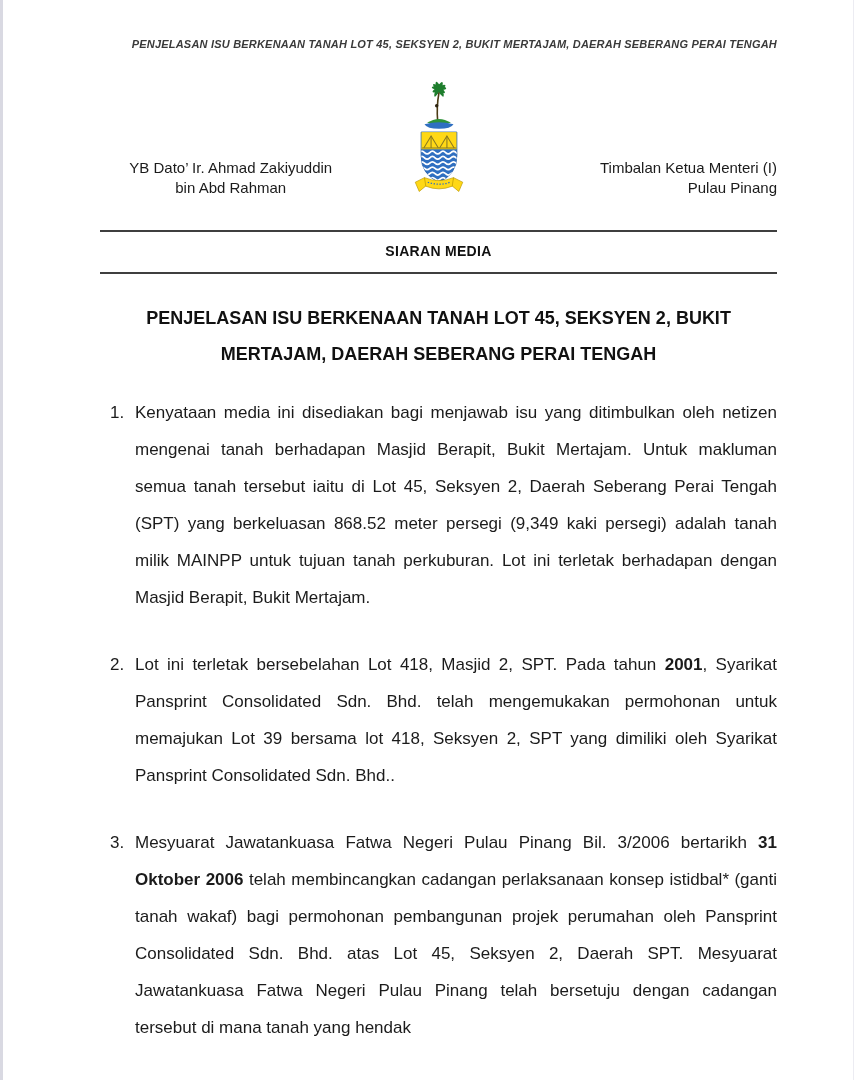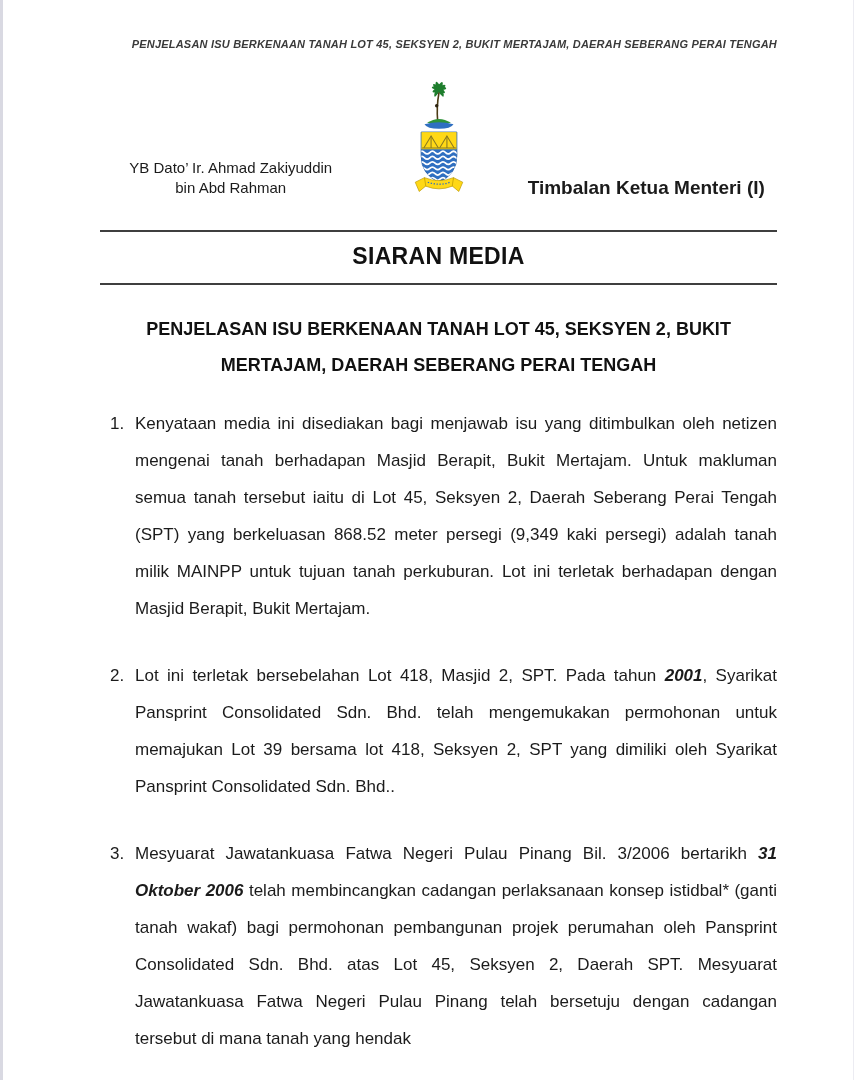--- a/index.html
+++ b/index.html
@@ -33,39 +33,38 @@
   .official-left {
     flex: 1;
     text-align: center;
     padding-right: 44px;
     font-size: 15px;
     line-height: 20px;
     padding-bottom: 8px;
   }
   .official-right {
     flex: 1;
-    text-align: center;
+    text-align: right;
     padding-left: 44px;
-    font-size: 19px;
+    font-size: 15px;
     line-height: 20px;
     padding-bottom: 8px;
-    font-weight: bold;
   }
   .crest-box { flex: none; width: 66px; }
   .crest-box svg { display: block; }
 
   .rule {
     border: none;
     border-top: 2px solid #3f3f3f;
     margin: 0;
   }
   .rule-top { margin-top: 24px; }
 
   .media-banner {
-    font-size: 23px;
+    font-size: 14px;
     font-weight: 700;
     text-align: center;
     letter-spacing: 0.3px;
     padding: 11px 0 13px 0;
     color: #111;
   }
 
   .doc-title {
     margin-top: 26px;
     font-size: 18px;
@@ -84,21 +83,21 @@
   }
   .para-num {
     flex: none;
     width: 25px;
     margin-left: 10px;
   }
   .para-body {
     flex: 1;
     text-align: justify;
   }
-  .para-body b { font-weight: 700; font-style: italic; }
+  .para-body b { font-weight: 700; }
 </style>
 </head>
 <body>
 
 <div class="page">
 
   <div class="running-header">PENJELASAN ISU BERKENAAN TANAH LOT 45, SEKSYEN 2, BUKIT MERTAJAM, DAERAH SEBERANG PERAI TENGAH</div>
 
   <div class="header-row">
     <div class="official-left">
@@ -154,20 +153,21 @@
           <path d="M14,158 L28,151 L32,162 L20,172 Z" fill="#ffd816" stroke="#b89500" stroke-width="1"></path>
           <path d="M86,158 L72,151 L68,162 L80,172 Z" fill="#ffd816" stroke="#b89500" stroke-width="1"></path>
           <path d="M28,151 Q50,160 72,151 L70,164 Q50,172 30,164 Z" fill="#ffd816" stroke="#b89500" stroke-width="1"></path>
           <path d="M33,158 Q50,164 67,158" stroke="#2f6fc1" stroke-width="2" stroke-dasharray="2 2.5" fill="none"></path>
         </g>
       </svg>
     </div>
 
     <div class="official-right">
       <div>Timbalan Ketua Menteri (I)</div>
+      <div>Pulau Pinang</div>
     </div>
   </div>
 
   <hr class="rule rule-top">
   <div class="media-banner">SIARAN MEDIA</div>
   <hr class="rule">
 
   <div class="doc-title">PENJELASAN ISU BERKENAAN TANAH LOT 45, SEKSYEN 2, BUKIT MERTAJAM, DAERAH SEBERANG PERAI TENGAH</div>
 
   <div class="paragraph-list">

